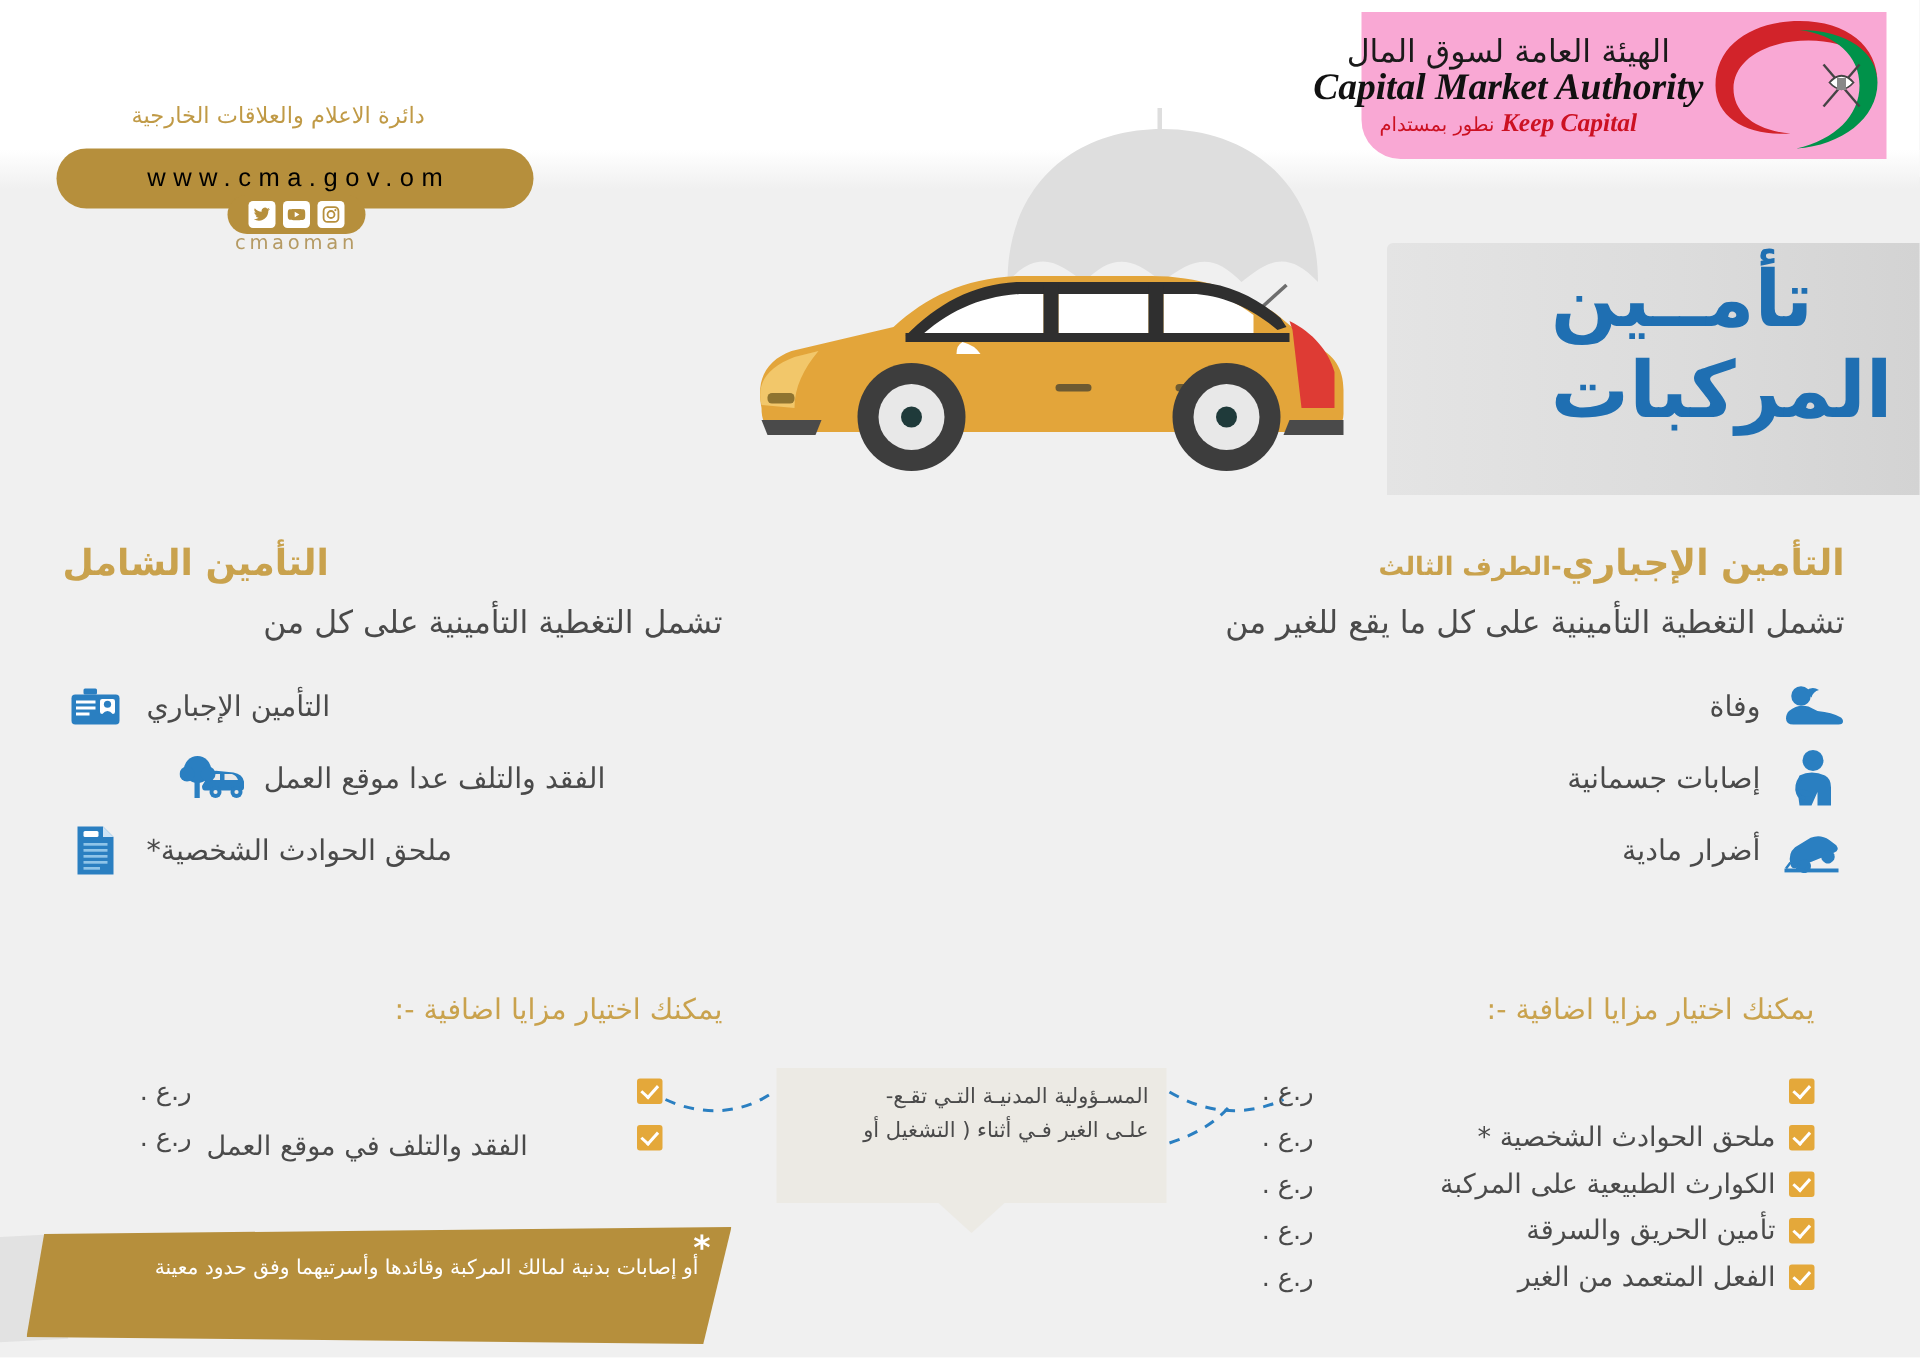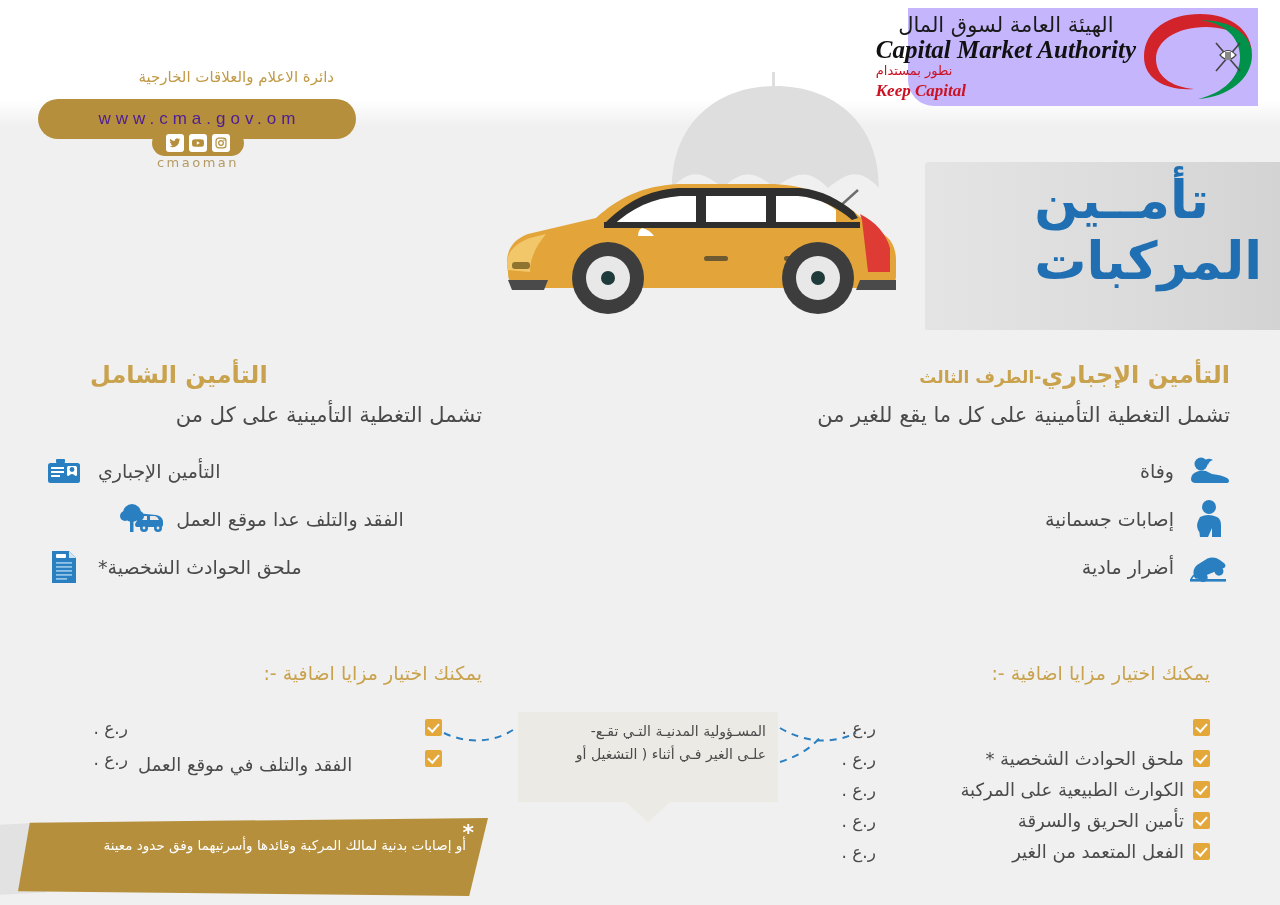--- a/index.html
+++ b/index.html
@@ -37,21 +37,21 @@
 
   
   .logo-wrap {
     position: absolute;
     right: 22px; top: 8px;
     width: 350px; height: 98px;
     display: flex;
     align-items: center;
     justify-content: flex-end;
     direction: ltr;
-    background: #c4b5fd;
+    background: #f9a8d4;
     border-bottom-left-radius: 26px;
   }
   .logo-text {
     text-align: center;
     line-height: 1.0;
     margin-left: 4px;
   }
   .logo-ar {
     font-size: 21px;
     color: #1a1a1a;
@@ -68,21 +68,20 @@
     color: #111111;
     white-space: nowrap;
     margin-top: 1px;
   }
   .logo-tag-row {
     display: flex;
     align-items: baseline;
     justify-content: center;
     gap: 5px;
     margin-top: 2px;
-    flex-direction: column;
   }
   .logo-keep {
     font-family: "Liberation Serif", serif;
     font-style: italic;
     font-weight: bold;
     font-size: 17px;
     color: #cc1122;
     white-space: nowrap;
   }
   .logo-tag-ar {
@@ -93,41 +92,41 @@
   }
   .logo-mark {
     position: relative;
     width: 122px; height: 92px;
     flex: 0 0 auto;
   }
 
   
   .dept-line {
     position: absolute;
-    right: auto; left: 104px; top: 68px;
+    right: auto; left: 88px; top: 68px;
     width: 230px;
-    text-align: right;
+    text-align: left;
     font-size: 15px;
     color: #c09a46;
     direction: rtl;
     white-space: nowrap;
   }
   .url-pill {
     position: absolute;
     left: 38px; top: 99px;
     width: 318px; height: 40px;
     background: #b68f3c;
     border-radius: 20px;
     display: flex;
     align-items: center;
     justify-content: center;
     direction: ltr;
   }
   .url-pill-text {
-    color: #4c1d95;
+    color: #000000;
     font-size: 17px;
     letter-spacing: 5px;
     font-family: "Liberation Sans", sans-serif;
     padding-left: 5px;
   }
   .social-pill {
     position: absolute;
     left: 152px; top: 130px;
     width: 92px; height: 26px;
     background: #b68f3c;
@@ -520,21 +519,21 @@
           </svg>
         </span>
         <span class="feature-label">أضرار مادية</span>
       </div>
 
 
     </div>
   </div>
 
   <div class="col col-left">
-    <div class="col-head" style="text-align:left;margin-left:48px;">
+    <div class="col-head" style="text-align:left;">
       <span>التأمين الشامل</span>
     </div>
     <div class="col-sub">تشمل التغطية التأمينية على كل من</div>
 
     <div class="feature-list">
 
       <div class="feature-row" style="justify-content:flex-end;">
         <span class="feature-label">التأمين الإجباري</span>
         <span class="feature-icon">
           <svg viewBox="0 0 34 26" width="34" height="26">

